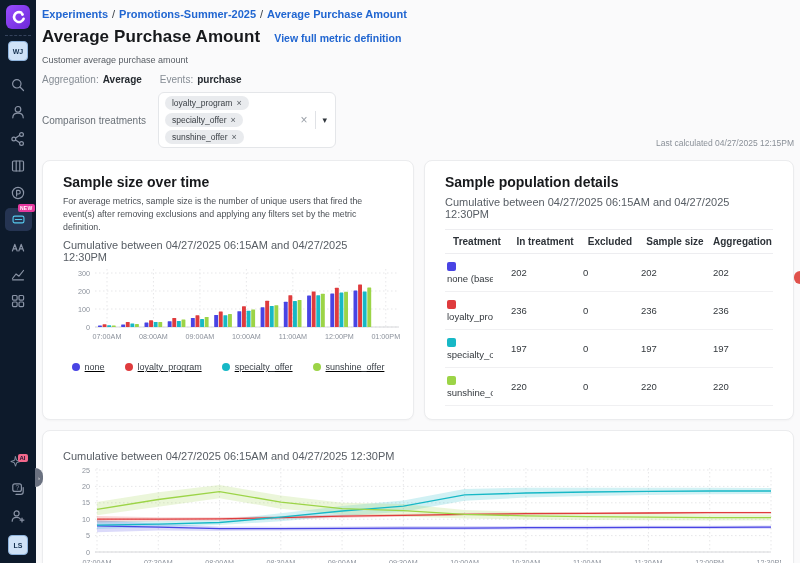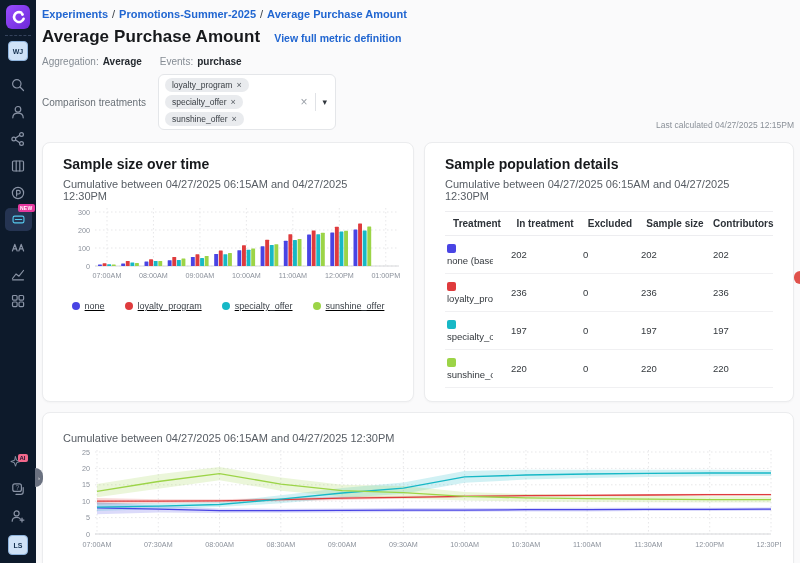--- a/index.html
+++ b/index.html
@@ -197,20 +197,21 @@
 
     <div class="breadcrumb">
       <a>Experiments</a><span class="sep">/</span><a>Promotions-Summer-2025</a><span class="sep">/</span><a>Average Purchase Amount</a>
     </div>
 
     <div class="title-row">
       <h1 class="page-title">Average Purchase Amount</h1>
       <a class="def-link">View full metric definition</a>
     </div>
 
+    <div class="subtitle">Customer average purchase amount</div>
 
     <div class="agg-row">
       <span class="agg-label">Aggregation:</span>
       <span class="agg-value">Average</span>
       <span class="agg-label">Events:</span>
       <span class="agg-value">purchase</span>
     </div>
 
     <div class="comp-row">
       <span class="comp-label">Comparison treatments</span>
@@ -232,20 +233,21 @@
         <span class="clear-x">×</span>
         <span class="select-div"></span>
         <span class="chev">▾</span>
       </div>
       <span class="last-calc">Last calculated 04/27/2025 12:15PM</span>
     </div>
 
     <div class="row1">
       <div class="card card-a">
         <div class="card-title">Sample size over time</div>
+        <div class="card-desc">For average metrics, sample size is the number of unique users that fired the event(s) after removing exclusions and applying any filters set by the metric definition.</div>
         <div class="cum-text">Cumulative between 04/27/2025 06:15AM and 04/27/2025 12:30PM</div>
         <svg class="chart" id="barChart" width="340" height="92" viewBox="0 0 340 92">
             <line class="grid" x1="44" y1="6" x2="44" y2="64"></line>
             <text x="44" y="76" text-anchor="middle">07:00AM</text>
             <line class="grid" x1="90.46153846153845" y1="6" x2="90.46153846153845" y2="64"></line>
             <text x="90.46153846153845" y="76" text-anchor="middle">08:00AM</text>
             <line class="grid" x1="136.9230769230769" y1="6" x2="136.9230769230769" y2="64"></line>
             <text x="136.9230769230769" y="76" text-anchor="middle">09:00AM</text>
             <line class="grid" x1="183.3846153846154" y1="6" x2="183.3846153846154" y2="64"></line>
             <text x="183.3846153846154" y="76" text-anchor="middle">10:00AM</text>
@@ -336,21 +338,21 @@
       <div class="card card-b">
         <div class="card-title">Sample population details</div>
         <div class="cum-text">Cumulative between 04/27/2025 06:15AM and 04/27/2025 12:30PM</div>
         <table class="pop" id="popTable">
           <thead>
               <tr>
                 <th style="width: 64px;">Treatment</th>
                 <th style="width: 72px;">In treatment</th>
                 <th style="width: 58px;">Excluded</th>
                 <th style="width: 72px;">Sample size</th>
-                <th style="width: auto;">Contributors</th>
+                <th style="width: auto;">Aggregation</th>
               </tr>
             </thead>
             <tbody>
               <tr>
                 <td><span class="swatch" style="background: rgb(73, 68, 228);"></span><span class="tname">none  (baseline)</span></td>
                 <td>202</td>
                 <td>0</td>
                 <td>202</td>
                 <td>202</td>
               </tr>

